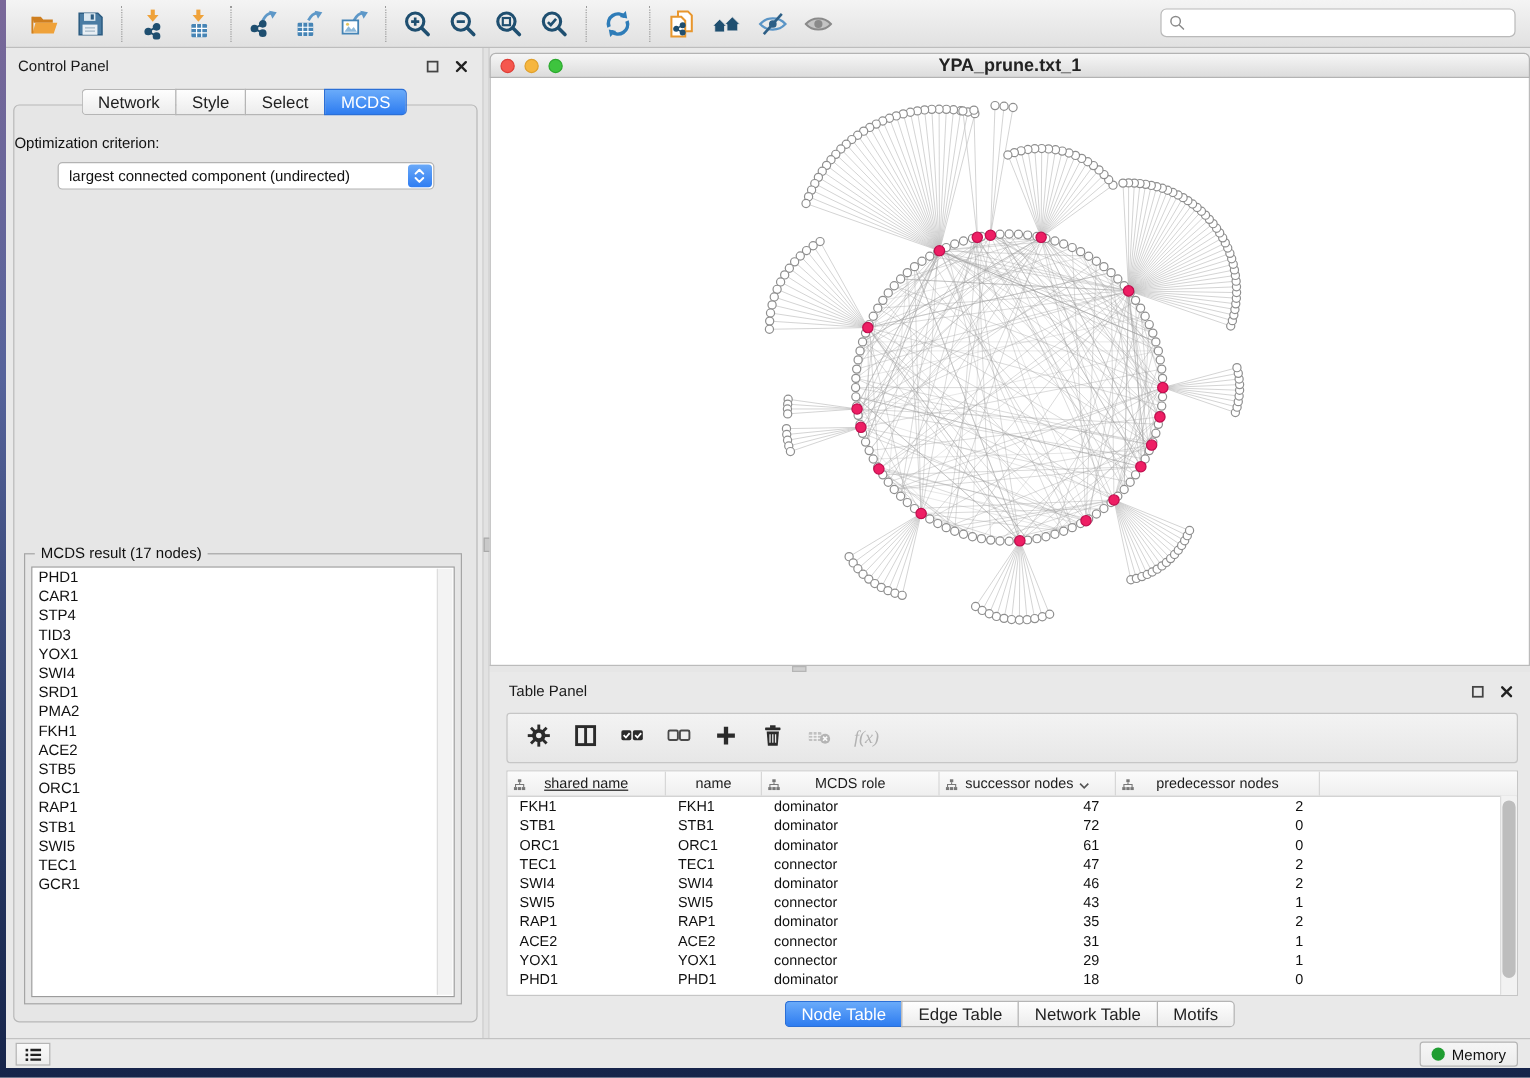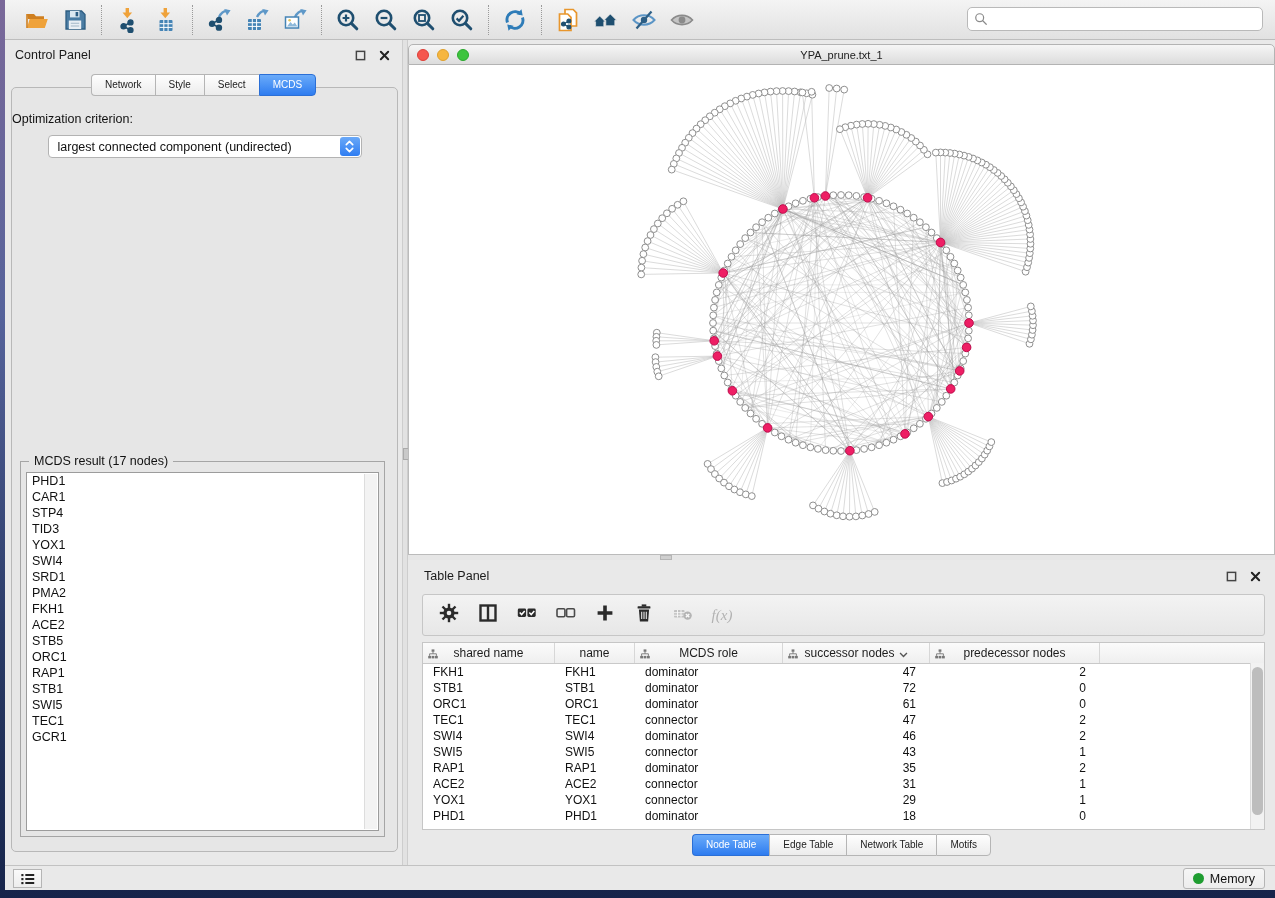--- a/index.html
+++ b/index.html
@@ -25,21 +25,21 @@
   #search-box input{border:none;outline:none;flex:1;font:12px "Liberation Sans",sans-serif;background:transparent;}
 
   
   #control-panel{position:absolute;left:0;top:40px;width:397px;bottom:24px;background:#e9e9e9;}
   .panel-titlebar{height:26px;display:flex;align-items:center;padding:4px 10px 0;box-sizing:border-box;}
   .panel-title{font-size:12.5px;color:#1a1a1a;}
   .panel-titlebar .spacer{flex:1;}
   .win-btn{width:16px;height:16px;display:flex;align-items:center;justify-content:center;margin-left:8px;}
   .win-btn svg{width:11px;height:11px;}
   #cp-tabs{position:absolute;top:34px;left:0;right:0;display:flex;justify-content:center;z-index:2;}
-  .tab{height:20px;line-height:20px;padding:0 13px;font-size:10px;color:#222;
+  .tab{height:20px;line-height:20px;padding:0 13px;font-size:14px;color:#222;
     background:linear-gradient(#fefefe,#ececec);border:1px solid #b5b5b5;border-right:none;}
   .tab:first-child{border-radius:4px 0 0 4px;}
   .tab:last-child{border-radius:0 4px 4px 0;border-right:1px solid #b5b5b5;}
   .tab.active{background:linear-gradient(#6aabfa,#2e7cf0);color:#fff;border-color:#2b6fd6;}
   #cp-box{position:absolute;left:6px;right:4px;top:47px;bottom:14px;background:#e6e6e6;
     border:1px solid #b8b8b8;border-radius:5px;}
   #opt-label{margin-top:24px;text-align:left;font-size:12.5px;color:#111;}
   #criterion-select{width:314px;height:23px;margin:9px auto 0;background:#fff;border:1px solid #b3b3b3;
     border-radius:4px;display:flex;align-items:center;box-sizing:border-box;position:relative;}
   #criterion-select .val{flex:1;font-size:12.5px;color:#111;padding-left:9px;white-space:nowrap;overflow:hidden;}
@@ -64,21 +64,21 @@
   #h-splitter .grip{position:absolute;left:252px;top:0;width:12px;height:5px;background:#cfcfcf;border:1px solid #b5b5b5;box-sizing:border-box;}
 
   
   #network-window{position:absolute;left:403px;right:0;top:44px;height:511px;}
   #net-titlebar{height:21px;background:linear-gradient(#f6f6f6,#dcdcdc);border:1px solid #b3b3b3;
     border-radius:5px 5px 0 0;display:flex;align-items:center;padding:0 8px;box-sizing:border-box;position:relative;}
   .traffic{width:12px;height:12px;border-radius:50%;margin-right:8px;box-sizing:border-box;}
   .traffic.red{background:#f5574e;border:1px solid #dd3f38;}
   .traffic.yellow{background:#f6b63f;border:1px solid #dfa02c;}
   .traffic.green{background:#3ec43e;border:1px solid #2aa82d;}
-  #net-title{position:absolute;left:0;right:0;text-align:center;font-size:11px;color:#222;}
+  #net-title{position:absolute;left:0;right:0;text-align:center;font-size:15px;color:#222;font-weight:bold;}
   #net-canvas{position:absolute;left:0;right:0;top:21px;bottom:0;background:#fff;border:1px solid #bbb;border-top:none;box-sizing:border-box;}
   #network-svg{display:block;}
 
   
   #table-panel{position:absolute;left:403px;right:0;top:560px;bottom:24px;background:#e9e9e9;}
   #tp-toolbar{position:absolute;left:14px;right:10px;top:34px;height:42px;
     background:linear-gradient(#f3f3f3,#e7e7e7);border:1px solid #c6c6c6;border-radius:3px;
     display:flex;align-items:center;gap:17px;padding-left:15px;box-sizing:border-box;}
   .tp-icon{width:22px;height:22px;display:flex;align-items:center;justify-content:center;}
   .tp-icon svg{width:20px;height:20px;}
@@ -1140,21 +1140,21 @@
                 <path d="M12.9 10.9l3.4 3.4M16.3 10.9l-3.4 3.4" stroke="#fff" stroke-width="1.4"></path>
               </g>
             </svg></span>
         </div>
         <div class="tp-icon disabled">
           <span style="font:italic 15px 'Liberation Serif',serif;color:#a8a8a8;white-space:nowrap;">f(x)</span>
         </div>
       </div>
     <div id="tbl">
       <div id="tbl-header">
-          <div class="th" style="width: 132px;">
+          <div class="th" style="width: 132px; text-decoration: underline;">
             <span class="tree-ic"><svg viewBox="0 0 10 10" width="10" height="10">
                 <g fill="#777">
                   <rect x="3.6" y="0.4" width="2.8" height="2.4"></rect>
                   <rect x="0.2" y="6.9" width="2.8" height="2.5"></rect>
                   <rect x="3.6" y="6.9" width="2.8" height="2.5"></rect>
                   <rect x="7" y="6.9" width="2.8" height="2.5"></rect>
                 </g>
                 <path d="M5 2.8v2M1.6 6.9V4.8h6.8v2.1" fill="none" stroke="#777" stroke-width="0.9"></path>
               </svg></span>
             <span>shared name</span>

